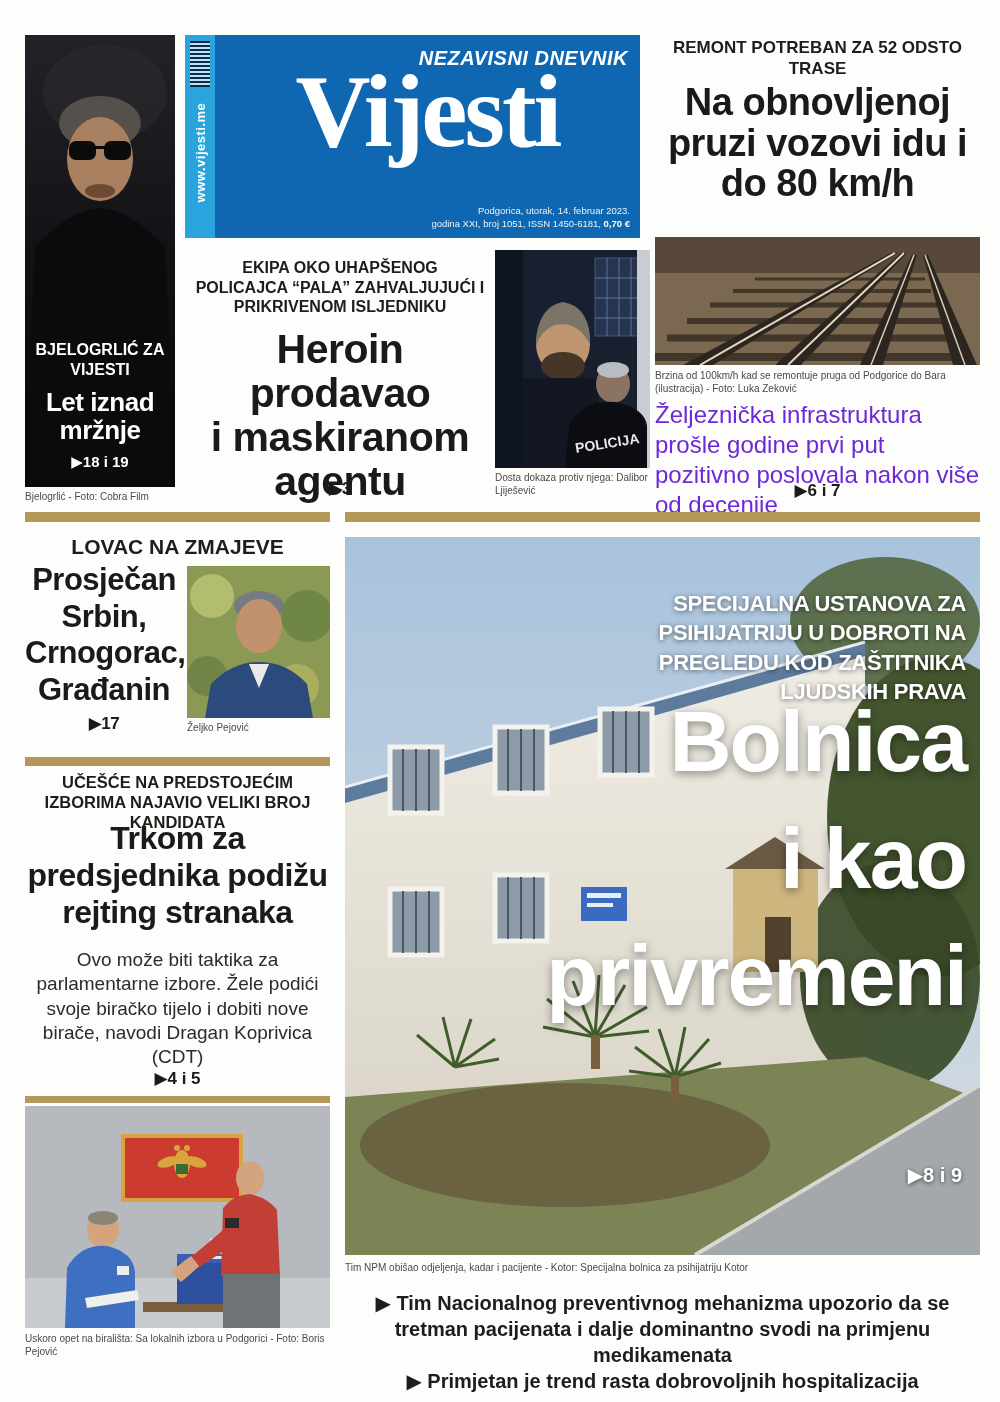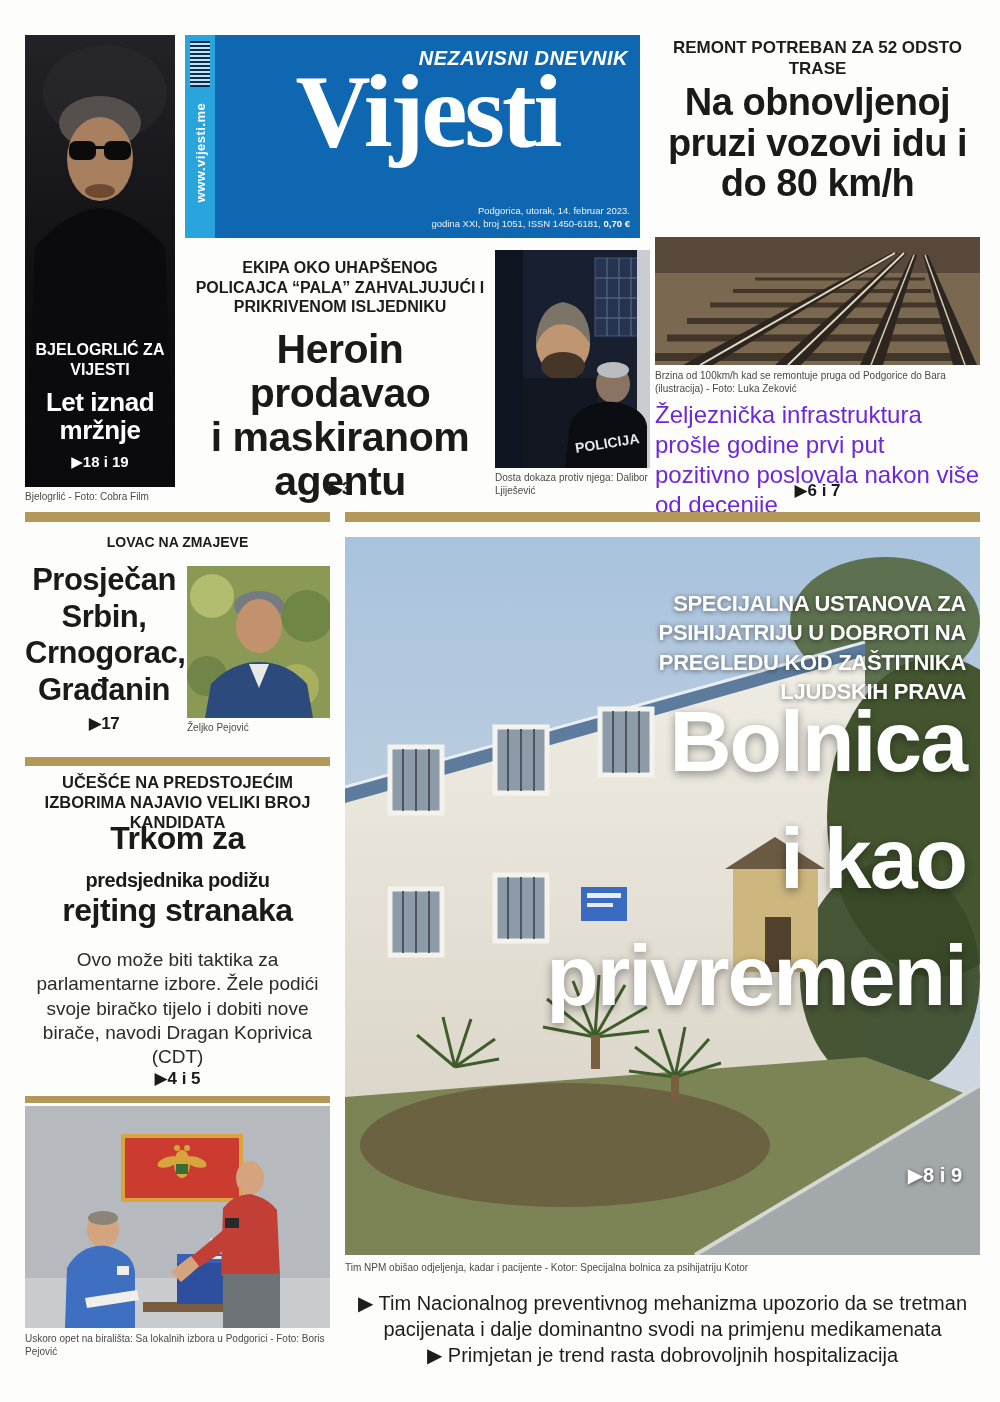--- a/index.html
+++ b/index.html
@@ -37,21 +37,21 @@
   .rail-head-line{font-size:38px;}
   
   .heroin-head-line{font-size:41px;}
   
   #main-photo{left:345px;top:537px;width:635px;height:718px;background:#9db7d2;}
   #main-kicker{top:52px;right:14px;text-align:right;color:#ffffff;font-weight:700;font-size:22px;line-height:1.33;
      text-shadow:0 1px 5px rgba(0,0,0,0.55);letter-spacing:-0.3px;}
   #main-headline{top:146px;right:14px;text-align:right;color:#ffffff;font-weight:700;font-size:86px;line-height:1.36;
      letter-spacing:-2px;text-shadow:0 3px 10px rgba(0,0,0,0.40);}
   #main-pages{top:626px;right:18px;color:#ffffff;font-weight:700;font-size:20px;text-shadow:0 1px 4px rgba(0,0,0,0.6);}
-  .bullet{font-size:20px;font-weight:400;color:#1d1d1b;line-height:1.3;text-align:center;}
+  .bullet{font-size:20px;font-weight:700;color:#1d1d1b;line-height:1.3;text-align:center;}
 </style>
 </head>
 <body>
 
 <div id="page">
 
   <div id="portrait" class="abs photo">
     <svg viewBox="0 0 150 452" preserveAspectRatio="none">
       <defs>
         <linearGradient id="pg" x1="0" y1="0" x2="0" y2="1">
@@ -157,21 +157,21 @@
       <ellipse cx="118" cy="120" rx="16" ry="8" fill="#b9bdc2"></ellipse>
       <path d="M70 218 L75 172 Q90 150 120 152 Q150 158 152 176 L152 218 Z" fill="#0b0d12"></path>
       <text x="113" y="198" font-size="14" font-weight="bold" fill="#e8e8ea" text-anchor="middle" transform="rotate(-9 113 198)" font-family="Liberation Sans, DejaVu Sans, sans-serif">POLICIJA</text>
     </svg>
   </div>
   <div class="abs caption" style="left:495px;top:472px;width:155px;">Dosta dokaza protiv njega: Dalibor Ljiješević</div>
 
   <div class="abs goldbar" style="left:25px;top:512px;width:305px;height:10px;"></div>
   <div class="abs goldbar" style="left:345px;top:512px;width:635px;height:10px;"></div>
 
-  <div class="abs kicker" style="left:25px;top:534px;width:305px;font-size:14px;">LOVAC NA ZMAJEVE</div>
+  <div class="abs kicker" style="left:25px;top:534px;width:305px;font-size:21px;">LOVAC NA ZMAJEVE</div>
   <div class="abs headline" style="left:25px;top:562px;width:158px;line-height:1.18;">
     <div style="font-size:31px;">Prosječan</div>
     <div style="font-size:31px;">Srbin,</div>
     <div style="font-size:31px;">Crnogorac,</div>
     <div style="font-size:31px;">Građanin</div>
     <div class="pages" style="margin-top:6px;">▶17</div>
   </div>
   <div class="abs photo" style="left:187px;top:566px;width:143px;height:152px;">
     <svg viewBox="0 0 143 152" preserveAspectRatio="none">
       <rect width="143" height="152" fill="#8a9a55"></rect>
@@ -185,21 +185,21 @@
       <polygon points="62,98 82,98 72,122" fill="#e9e9e7"></polygon>
     </svg>
   </div>
   <div class="abs caption" style="left:187px;top:722px;width:143px;">Željko Pejović</div>
 
   <div class="abs goldbar" style="left:25px;top:757px;width:305px;height:9px;"></div>
 
   <div class="abs kicker" style="left:25px;top:772px;width:305px;font-size:16.5px;">UČEŠĆE NA PREDSTOJEĆIM IZBORIMA NAJAVIO VELIKI BROJ KANDIDATA</div>
   <div class="abs headline" style="left:25px;top:820px;width:305px;line-height:1.16;">
     <div style="font-size:32px;">Trkom za</div>
-    <div style="font-size:20px;margin-top:12px;">predsjednika podižu</div>
+    <div style="font-size:32px;">predsjednika podižu</div>
     <div style="font-size:32px;">rejting stranaka</div>
   </div>
   <div class="abs" style="left:25px;top:948px;width:305px;font-size:19px;font-weight:500;color:#2b2b29;text-align:center;line-height:1.28;">Ovo može biti taktika za parlamentarne izbore. Žele podići svoje biračko tijelo i dobiti nove birače, navodi Dragan Koprivica (CDT)</div>
   <div class="abs pages" style="left:25px;top:1068px;width:305px;">▶4 i 5</div>
 
   <div class="abs goldbar" style="left:25px;top:1096px;width:305px;height:7px;"></div>
 
   <div class="abs photo" style="left:25px;top:1106px;width:305px;height:222px;">
     <svg viewBox="0 0 305 222" preserveAspectRatio="none">
       <rect width="305" height="222" fill="#b6b9bd"></rect>

